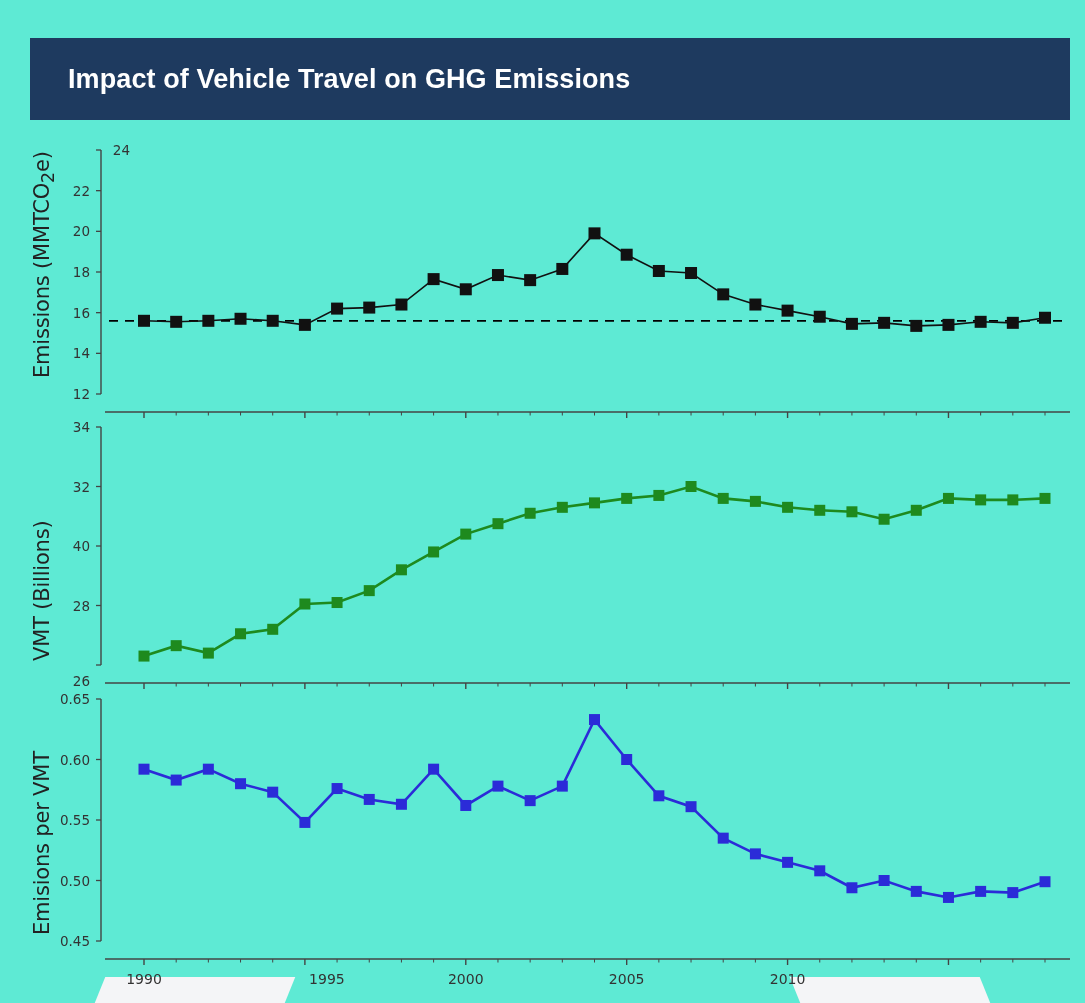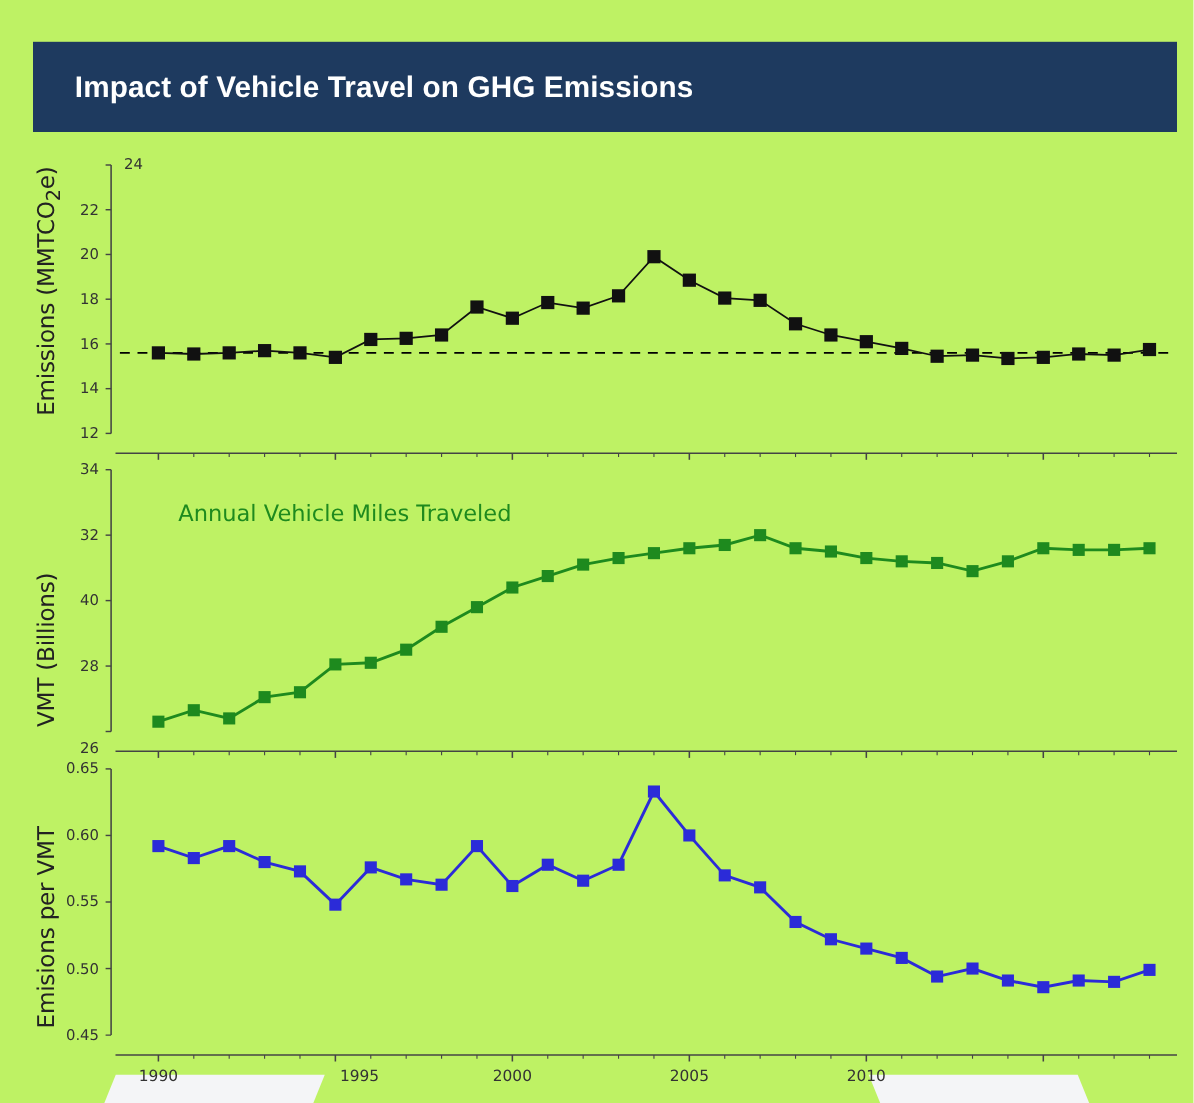--- a/index.html
+++ b/index.html
@@ -10,21 +10,21 @@
   body {
     width: 1085px;
     height: 1003px;
     position: relative;
     font-family: "DejaVu Sans", sans-serif;
     overflow: hidden;
   }
   #root {
     position: absolute;
     inset: 0;
-    background: #bef264;
+    background: #5eead4;
   }
   
   .deco-blob {
     position: absolute;
     background: #f4f5f7;
     pointer-events: none;
   }
   .deco-left {
     left: 100px;
     bottom: 0px;
@@ -273,21 +273,20 @@
           <rect x="814.25" y="91.80000000000001" width="11" height="11" fill="#1e8a1e"></rect>
           <rect x="846.4285714285714" y="93.28750000000005" width="11" height="11" fill="#1e8a1e"></rect>
           <rect x="878.6071428571429" y="100.72500000000005" width="11" height="11" fill="#1e8a1e"></rect>
           <rect x="910.7857142857143" y="91.80000000000001" width="11" height="11" fill="#1e8a1e"></rect>
           <rect x="942.9642857142857" y="79.89999999999995" width="11" height="11" fill="#1e8a1e"></rect>
           <rect x="975.1428571428571" y="81.38749999999999" width="11" height="11" fill="#1e8a1e"></rect>
           <rect x="1007.3214285714286" y="81.38749999999999" width="11" height="11" fill="#1e8a1e"></rect>
           <rect x="1039.5" y="79.89999999999995" width="11" height="11" fill="#1e8a1e"></rect>
         </svg>
         <div class="ylabel" style="left: 30px; top: 248px; font-size: 21px;">VMT (Billions)</div>
-        <div class="series-label" style="left: 162px; top: 42px; color: rgb(30, 138, 30);">Annual Vehicle Miles Traveled</div>
       </div>
     <div class="panel" id="panel-2" style="top: 557px; height: 316px;">
         <div class="ytick-label" style="left: 0px; width: 90px; top: 256px;">0.45</div>
         <div class="ytick-label" style="left: 0px; width: 90px; top: 195.5px;">0.50</div>
         <div class="ytick-label" style="left: 0px; width: 90px; top: 135px;">0.55</div>
         <div class="ytick-label" style="left: 0px; width: 90px; top: 74.5px;">0.60</div>
         <div class="ytick-label" style="left: 0px; width: 90px; top: 14px;">0.65</div>
         <svg width="1085" height="316" style="position: absolute; left: 0px; top: 0px;">
           <line x1="101" x2="101" y1="14" y2="256" stroke="#444444" stroke-width="1.4"></line>
           <line x1="96" x2="101" y1="256" y2="256" stroke="#444444" stroke-width="1.3"></line>

